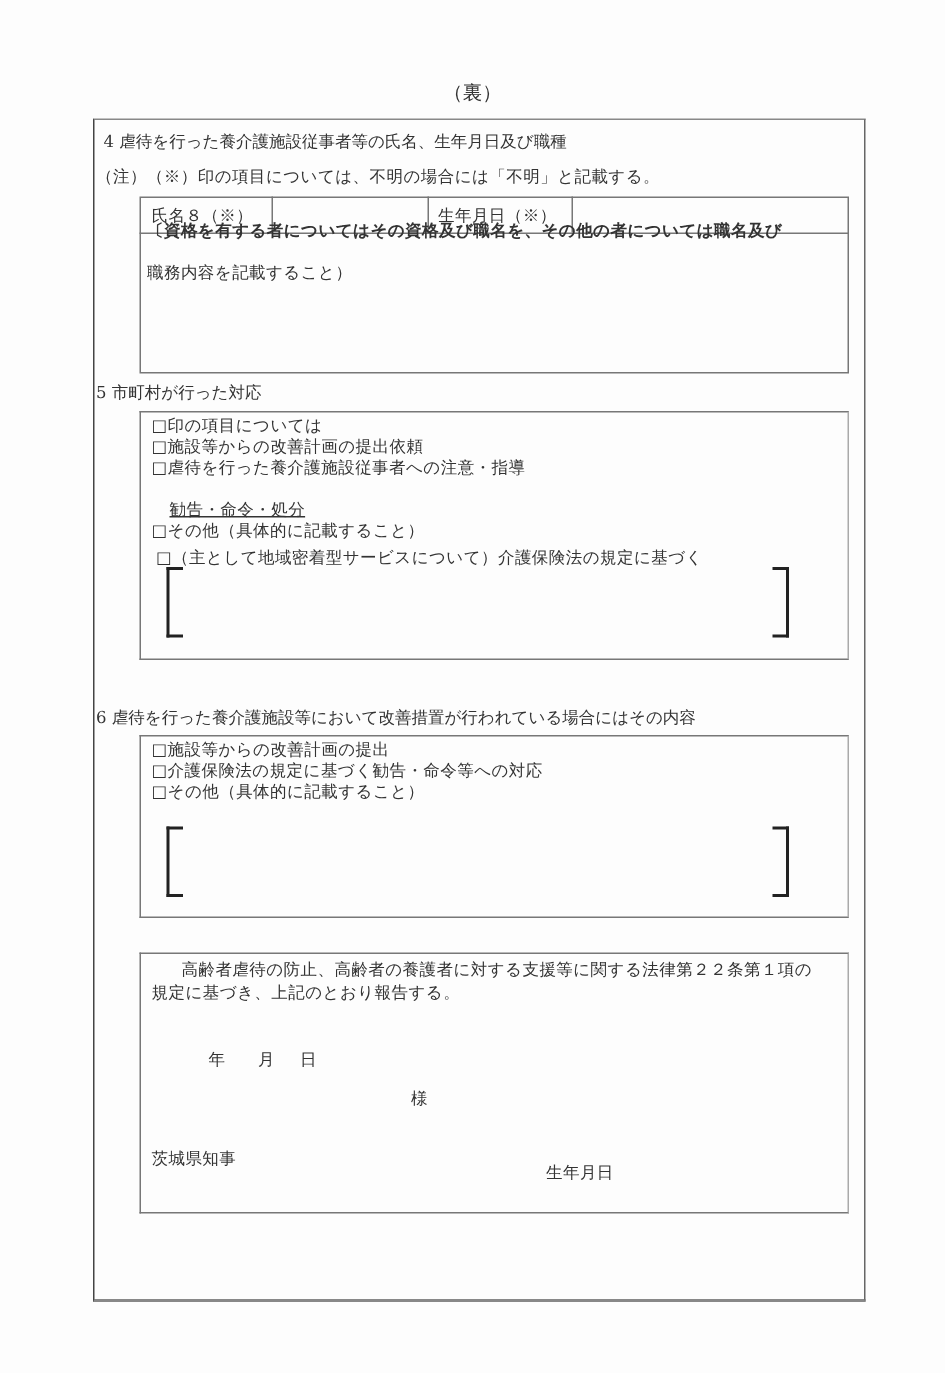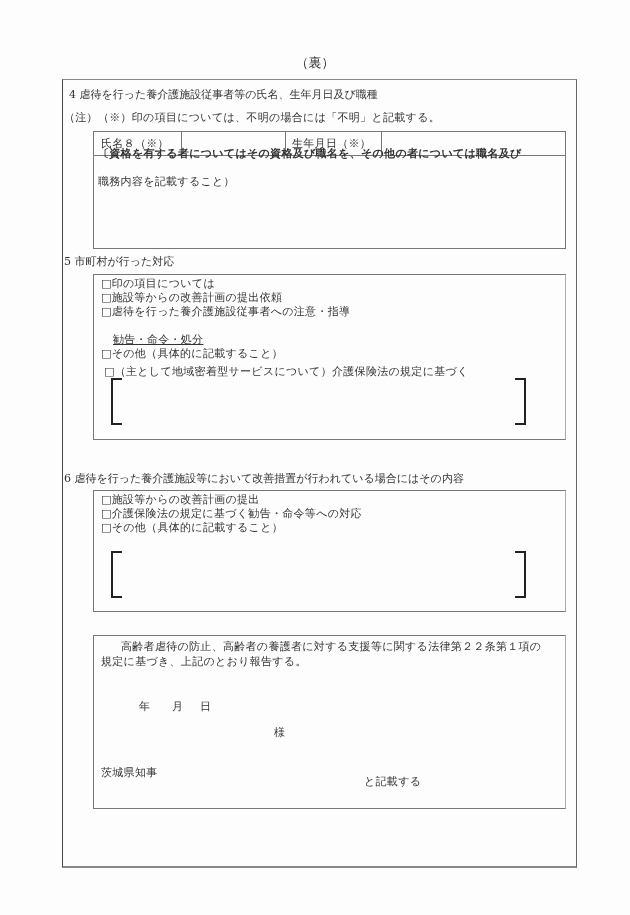--- a/index.html
+++ b/index.html
@@ -133,13 +133,13 @@
 <div class="abs line-text" style="left:139px; top:701px;">年</div>
 <div class="abs line-text" style="left:172px; top:701px;">月</div>
 <div class="abs line-text" style="left:200px; top:701px;">日</div>
 <div class="field" style="left:101px; top:698px; width:36px; height:16px;"></div>
 <div class="field" style="left:152px; top:698px; width:18px; height:16px;"></div>
 <div class="field" style="left:184px; top:698px; width:14px; height:16px;"></div>
 
 <div class="abs line-text" style="left:101px; top:727px;margin-top:40px;">茨城県知事</div>
 <div class="abs line-text" style="left:274px; top:727px;">様</div>
 
-<div class="abs line-text" style="left:364px; top:776px;">と記載する</div>
+<div class="abs line-text" style="left:364px; top:776px;">生年月日</div>
 
 </body></html>

